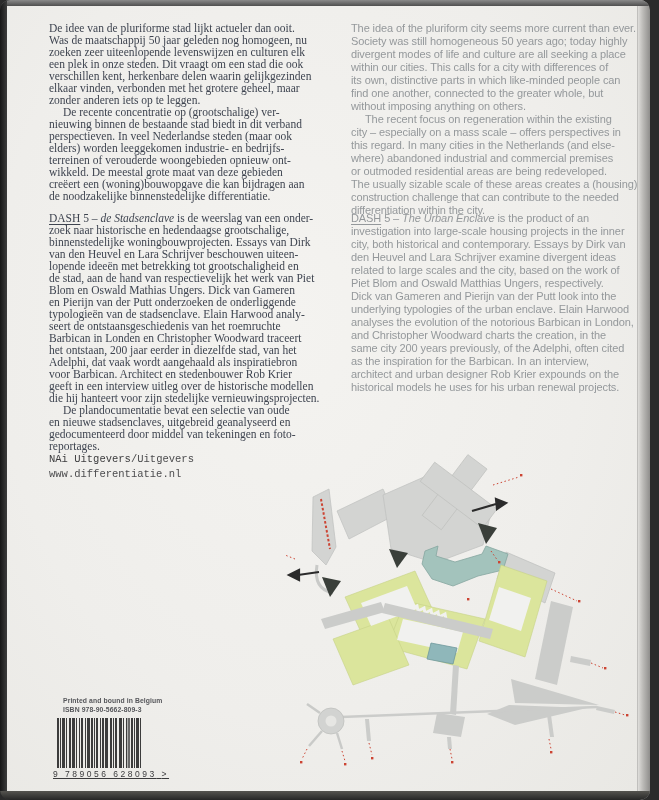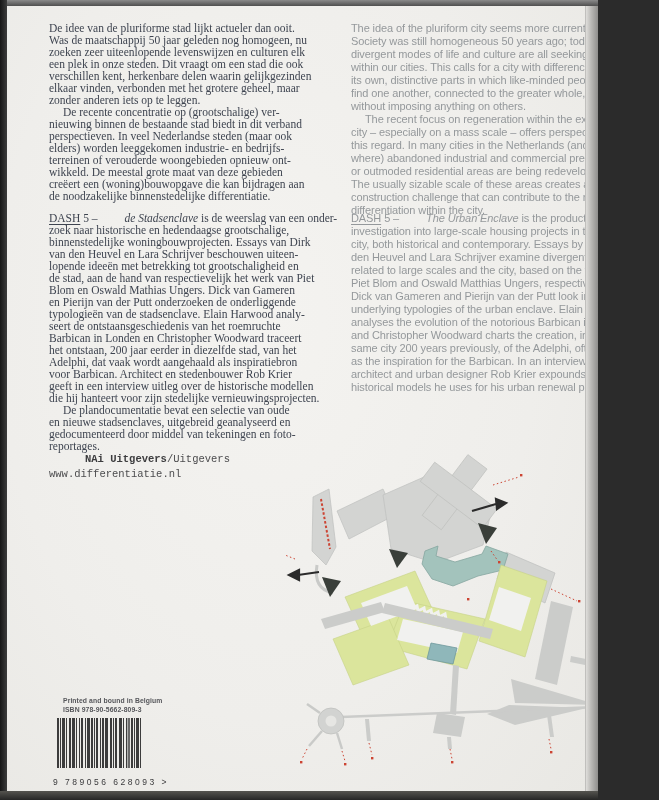--- a/index.html
+++ b/index.html
@@ -1,52 +1,52 @@
 <!DOCTYPE html>
 <html><head>
 <meta charset="utf-8">
 <style>
   html,body{margin:0;padding:0;}
   body{background:#2b2b2b;font-family:"Liberation Sans",sans-serif;}
-  .photo{position:relative;width:598px;height:800px;overflow:hidden;background:#3a3a3a;}
+  .photo{position:relative;width:650px;height:800px;overflow:hidden;background:#3a3a3a;border-radius:10px;}
   .cover{position:absolute;left:7px;top:6px;right:13px;bottom:9px;
          background:radial-gradient(ellipse at 45% 40%, #f4f3f0 0%, #efeeeb 60%, #e9e8e4 100%);}
   .edge-top{position:absolute;left:0;top:0;width:100%;height:6px;
             background:linear-gradient(#8a8a8a,#4f4f4f);z-index:5;}
   .edge-left{position:absolute;left:0;top:0;width:7px;height:100%;
              background:linear-gradient(to right,#161616,#3d3d3d);z-index:5;}
   .edge-bottom{position:absolute;left:0;bottom:0;width:100%;height:9px;
                background:linear-gradient(#55544f,#262626);z-index:5;}
   .page-edge-right{position:absolute;right:0;top:0;width:13px;height:100%;z-index:4;
              background:linear-gradient(to right,#e6e5e2,#bcbbb8 45%,#8f8e8c 100%);
              box-shadow:inset 1px 0 0 rgba(0,0,0,0.15);}
   
   .col{position:absolute;white-space:nowrap;}
   .col-dutch{left:42px;width:294px;color:#3e4450;
              font-family:"Liberation Serif",serif;font-size:11.5px;line-height:12px;}
   .col-english{left:344px;width:300px;color:#94989b;
              font-family:"Liberation Sans",sans-serif;font-size:11px;line-height:13px;letter-spacing:-0.1px;}
   .para{margin:0;}
   .indent{text-indent:14px;}
   .u{text-decoration:underline;text-underline-offset:1.5px;}
-  em{font-style:italic;margin-left:24px;}
+  em{font-style:italic;}
   .block-a{top:16px;}
   .block-b{top:206px;}
   .publisher{position:absolute;left:42px;top:446px;
              font-family:"Liberation Mono",monospace;font-size:10.5px;line-height:15px;color:#4c4c4e;}
-  .publisher b{font-weight:bold;color:#3c3c3e;margin-left:36px;}
+  .publisher b{font-weight:normal;color:#3c3c3e;}
   
   .site-plan{position:absolute;left:278px;top:445px;width:380px;height:330px;}
   
   .imprint{position:absolute;left:56px;top:690px;font-size:6.8px;line-height:9px;
            font-weight:bold;color:#55565a;letter-spacing:0.1px;}
   .barcode{position:absolute;left:46px;top:712px;width:110px;}
   .barcode svg{display:block;}
-  .barcode-digits{margin-top:9px;font-size:8.5px;letter-spacing:2.5px;color:#3a3a3c;
-                  font-family:"Liberation Sans",sans-serif;white-space:nowrap;}
+  .barcode-digits{margin-top:1px;font-size:8.5px;letter-spacing:2.5px;color:#3a3a3c;
+                  font-family:"Liberation Sans",sans-serif;white-space:nowrap;text-decoration:underline;}
 </style>
 </head>
 <body>
 
 <div class="photo">
 
   <div class="cover">
 
     <div class="col col-dutch block-a">
       <div class="para">De idee van de pluriforme stad lijkt actueler dan ooit.<br>Was de maatschappij 50 jaar geleden nog homogeen, nu<br>zoeken zeer uiteenlopende levenswijzen en culturen elk<br>een plek in onze steden. Dit vraagt om een stad die ook<br>verschillen kent, herkenbare delen waarin gelijkgezinden<br>elkaar vinden, verbonden met het grotere geheel, maar<br>zonder anderen iets op te leggen.</div>

